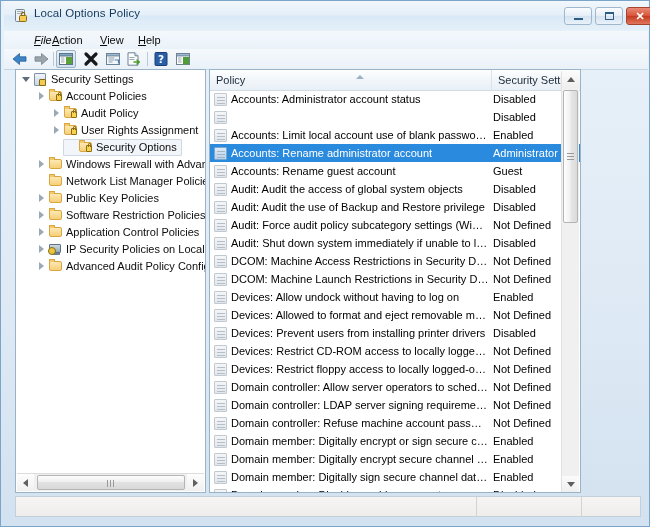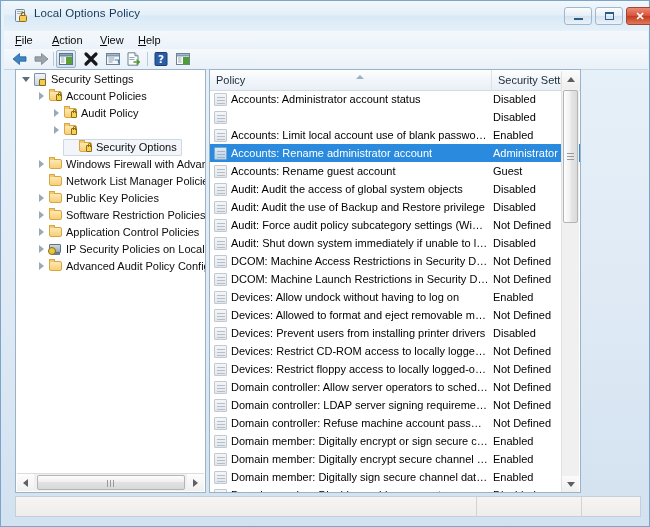--- a/index.html
+++ b/index.html
@@ -587,21 +587,21 @@
         <span class="wbtn-glyph">
             <span class="maxbox"></span>
           </span>
       </div>
       <div class="wbtn" id="btn-close">
         <span class="wbtn-glyph">✕</span>
       </div>
     </div>
 
     <div id="menubar">
-      <div class="menu-item" style="left:5px;"><span id="m0"><u>F</u>ile</span></div>
+      <div class="menu-item" style="left:24px;font-style:italic;"><span id="m0"><u>F</u>ile</span></div>
       <div class="menu-item" style="left:42px;"><span id="m1"><u>A</u>ction</span></div>
       <div class="menu-item" style="left:90px;"><span id="m2"><u>V</u>iew</span></div>
       <div class="menu-item" style="left:128px;"><span id="m3"><u>H</u>elp</span></div>
     </div>
 
     <div id="toolbar">
 
       <div class="tb-btn" style="left:6px;">
         <svg width="20" height="18" viewBox="0 0 20 18">
           <path d="M9.5 3.5 L3 9 L9.5 14.5 V11.2 H16 V6.8 H9.5 Z" fill="#3c84c6" stroke="#2a6198" stroke-width="0.8" stroke-linejoin="round"></path>
@@ -680,21 +680,21 @@
       </div>
     </div>
 
     <div id="content">
 
       <div id="tree-pane">
         <div id="tree-list">
             <div class="tnode" style="padding-left: 5px;"><span class="expander expanded"><span class="arrow"></span></span><span class="tnode-inner"><span class="tico"><span class="rootico"></span></span><span class="tlabel">Security Settings</span></span></div>
             <div class="tnode" style="padding-left: 20px;"><span class="expander collapsed"><span class="arrow"></span></span><span class="tnode-inner"><span class="tico"><span class="fold"></span><span class="lockbadge"></span></span><span class="tlabel">Account Policies</span></span></div>
             <div class="tnode" style="padding-left: 35px;"><span class="expander collapsed"><span class="arrow"></span></span><span class="tnode-inner"><span class="tico"><span class="fold"></span><span class="lockbadge"></span></span><span class="tlabel">Audit Policy</span></span></div>
-            <div class="tnode" style="padding-left: 35px;"><span class="expander collapsed"><span class="arrow"></span></span><span class="tnode-inner"><span class="tico"><span class="fold"></span><span class="lockbadge"></span></span></span></div>
+            <div class="tnode" style="padding-left: 35px;"><span class="expander collapsed"><span class="arrow"></span></span><span class="tnode-inner"><span class="tico"><span class="fold"></span><span class="lockbadge"></span></span><span class="tlabel">User Rights Assignment</span></span></div>
             <div class="tnode sel" style="padding-left: 35px;"><span class="expander leaf"></span><span class="tnode-inner"><span class="tico"><span class="fold"></span><span class="lockbadge"></span></span><span class="tlabel">Security Options</span></span></div>
             <div class="tnode" style="padding-left: 20px;"><span class="expander collapsed"><span class="arrow"></span></span><span class="tnode-inner"><span class="tico"><span class="fold"></span></span><span class="tlabel">Windows Firewall with Advanced Secu</span></span></div>
             <div class="tnode" style="padding-left: 20px;"><span class="expander leaf"></span><span class="tnode-inner"><span class="tico"><span class="fold"></span></span><span class="tlabel">Network List Manager Policies</span></span></div>
             <div class="tnode" style="padding-left: 20px;"><span class="expander collapsed"><span class="arrow"></span></span><span class="tnode-inner"><span class="tico"><span class="fold"></span></span><span class="tlabel">Public Key Policies</span></span></div>
             <div class="tnode" style="padding-left: 20px;"><span class="expander collapsed"><span class="arrow"></span></span><span class="tnode-inner"><span class="tico"><span class="fold"></span></span><span class="tlabel">Software Restriction Policies</span></span></div>
             <div class="tnode" style="padding-left: 20px;"><span class="expander collapsed"><span class="arrow"></span></span><span class="tnode-inner"><span class="tico"><span class="fold"></span></span><span class="tlabel">Application Control Policies</span></span></div>
             <div class="tnode" style="padding-left: 20px;"><span class="expander collapsed"><span class="arrow"></span></span><span class="tnode-inner"><span class="tico"><span class="pc-ico"></span><span class="globe-ico"></span></span><span class="tlabel">IP Security Policies on Local Compute</span></span></div>
             <div class="tnode" style="padding-left: 20px;"><span class="expander collapsed"><span class="arrow"></span></span><span class="tnode-inner"><span class="tico"><span class="fold"></span></span><span class="tlabel">Advanced Audit Policy Configuration</span></span></div>
           </div>
         <div id="tree-hscroll">

